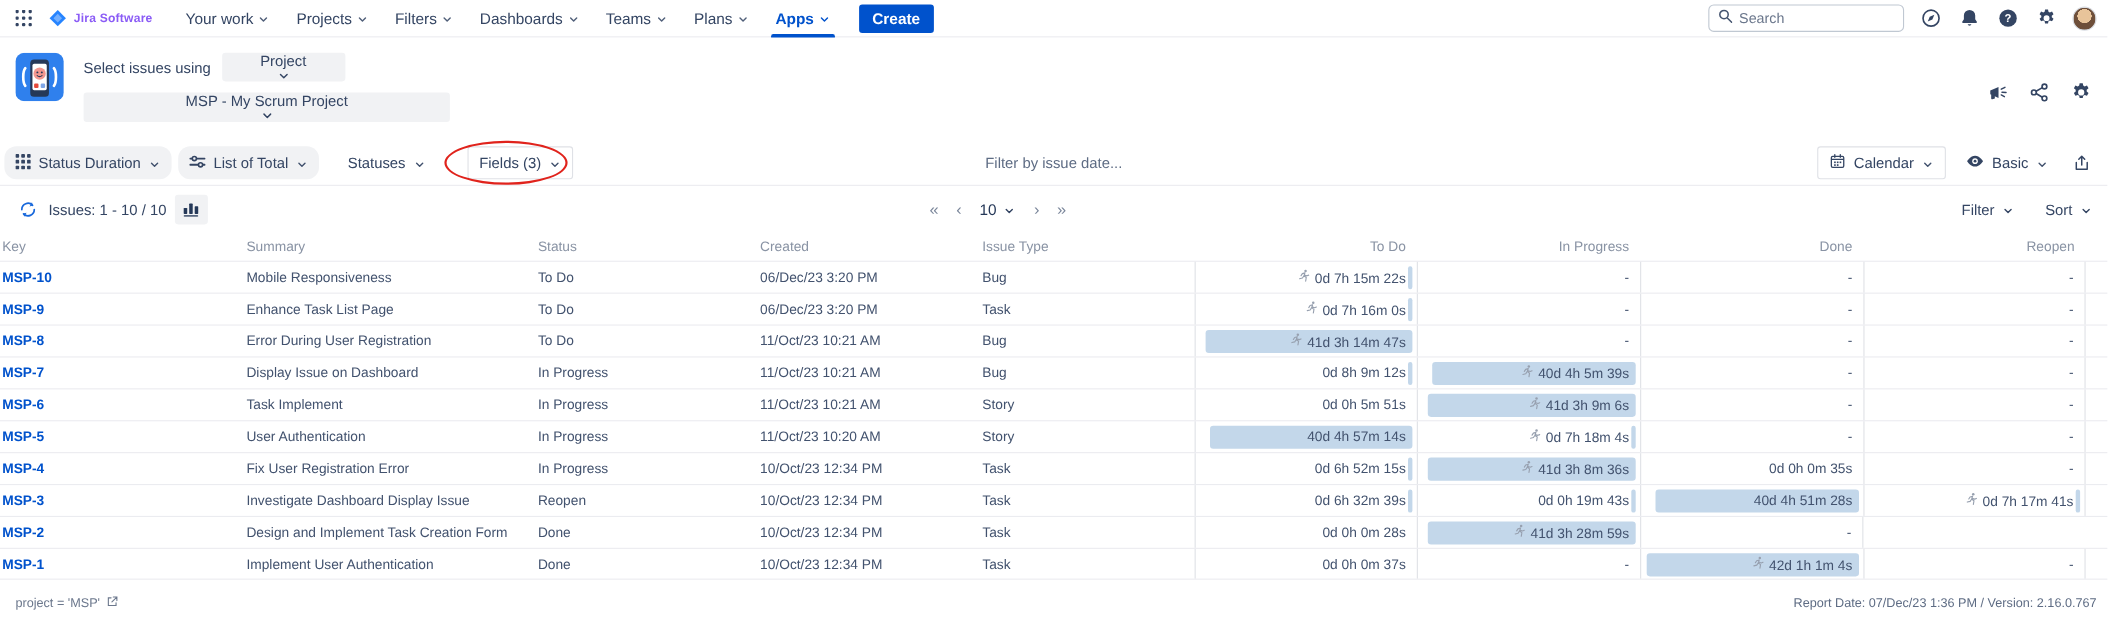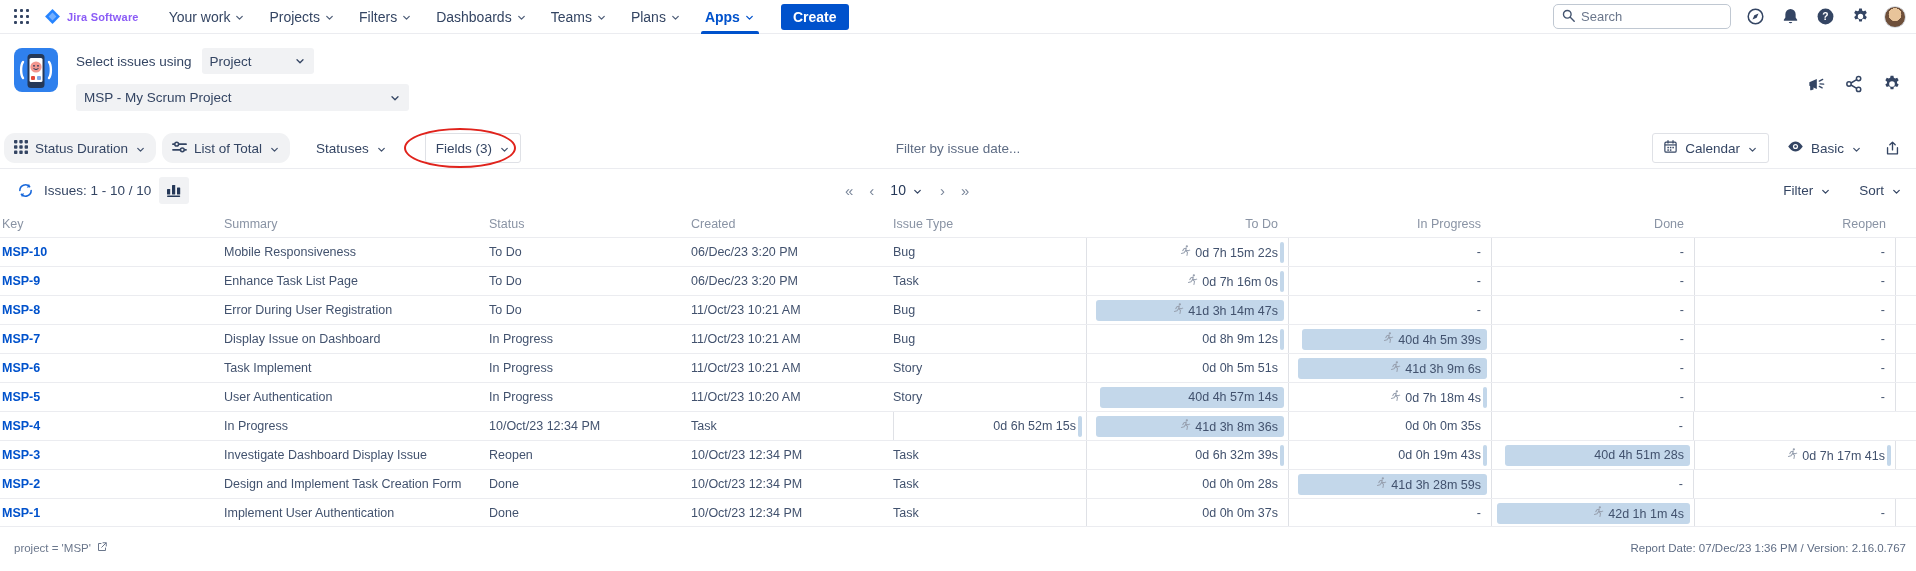--- a/index.html
+++ b/index.html
@@ -24,21 +24,21 @@
   .search-box input::placeholder { color:#6B778C; }
   .navicon { width:22px; height:22px; display:flex; align-items:center; justify-content:center; color:#344563; cursor:pointer; }
   .avatar { width:22px; height:22px; border-radius:50%; background:radial-gradient(circle at 50% 38%, #e8c49a 0 40%, #6e4f3a 41% 75%, #574033 76%); border:1px solid #d8dce2; cursor:pointer; }
 
   
   .app-header { position:relative; height:94px; padding:12px 14px 0 14px; }
   .app-logo { position:absolute; left:14px; top:14px; width:44px; height:44px; border-radius:8px; cursor:default; }
   .selectors { margin-left:62px; }
   .sel-row1 { display:flex; align-items:center; gap:8px; height:26px; margin-top:2px; }
   .sel-label { font-size:13.5px; color:#344563; }
-  .dd { display:flex; align-items:center; justify-content:space-between; background:#F1F2F4; border-radius:3px; height:26px; padding:0 8px; font-size:13.5px; color:#344563; cursor:pointer; }
+  .dd { display:flex; align-items:center; justify-content:space-between; background:#F1F2F4; border-radius:3px; height:26px; padding:0 8px; font-size:13.5px; color:#344563; cursor:pointer;flex-direction:column; }
   .dd-project-type { width:112px; margin-left:2px; }
   .dd-project { width:333px; height:27px; margin-top:10px; }
   .hdr-icons { position:absolute; right:14px; top:40px; display:flex; align-items:center; gap:18px; color:#42526E; }
   .hdr-icons .navicon { width:20px; height:20px; }
 
   
   .toolbar { position:relative; height:41px; display:flex; align-items:center; padding:0 12px 0 4px; border-bottom:1px solid #EBECF0; }
   .tb-btn { display:flex; align-items:center; gap:7px; height:30px; border-radius:3px; padding:0 10px; font-size:13.5px; color:#344563; cursor:pointer; white-space:nowrap; }
   .tb-gray { background:#F1F2F4;border-radius:11px; }
   .tb-plain { background:transparent; }
@@ -510,20 +510,21 @@
         <div class="cell dur"><div class="bar" style="--p: 0.96;"></div><span class="dur-text">40d 4h 57m 14s</span></div>
         <div class="cell dur"><div class="bar" style="--p: 0.02;"></div><span class="dur-text"><span class="runner"><svg width="13" height="13" viewBox="0 0 24 24">
                 <circle cx="14.5" cy="4.2" r="2.1" fill="currentColor"></circle>
                 <path d="M13.5 7.5l-4.3 1.3-2.2 3.4M13.5 7.5l-1.6 4.8 3.8 3-1 6M12.4 11l4.4 1.5 3-1.2M11.9 12.3l-2.6 3.9-4.8 1.2" stroke="currentColor" stroke-width="1.9" fill="none" stroke-linecap="round" stroke-linejoin="round"></path>
               </svg></span>0d 7h 18m 4s</span></div>
         <div class="cell dur"><span class="dur-text">-</span></div>
         <div class="cell dur"><span class="dur-text">-</span></div>
       </div>
       <div class="trow tgrid">
         <div class="cell key">MSP-4</div>
+        <div class="cell">Fix User Registration Error</div>
         <div class="cell">In Progress</div>
         <div class="cell">10/Oct/23 12:34 PM</div>
         <div class="cell">Task</div>
         <div class="cell dur"><div class="bar" style="--p: 0.02;"></div><span class="dur-text">0d 6h 52m 15s</span></div>
         <div class="cell dur"><div class="bar" style="--p: 0.98;"></div><span class="dur-text"><span class="runner"><svg width="13" height="13" viewBox="0 0 24 24">
                 <circle cx="14.5" cy="4.2" r="2.1" fill="currentColor"></circle>
                 <path d="M13.5 7.5l-4.3 1.3-2.2 3.4M13.5 7.5l-1.6 4.8 3.8 3-1 6M12.4 11l4.4 1.5 3-1.2M11.9 12.3l-2.6 3.9-4.8 1.2" stroke="currentColor" stroke-width="1.9" fill="none" stroke-linecap="round" stroke-linejoin="round"></path>
               </svg></span>41d 3h 8m 36s</span></div>
         <div class="cell dur"><span class="dur-text">0d 0h 0m 35s</span></div>
         <div class="cell dur"><span class="dur-text">-</span></div>

